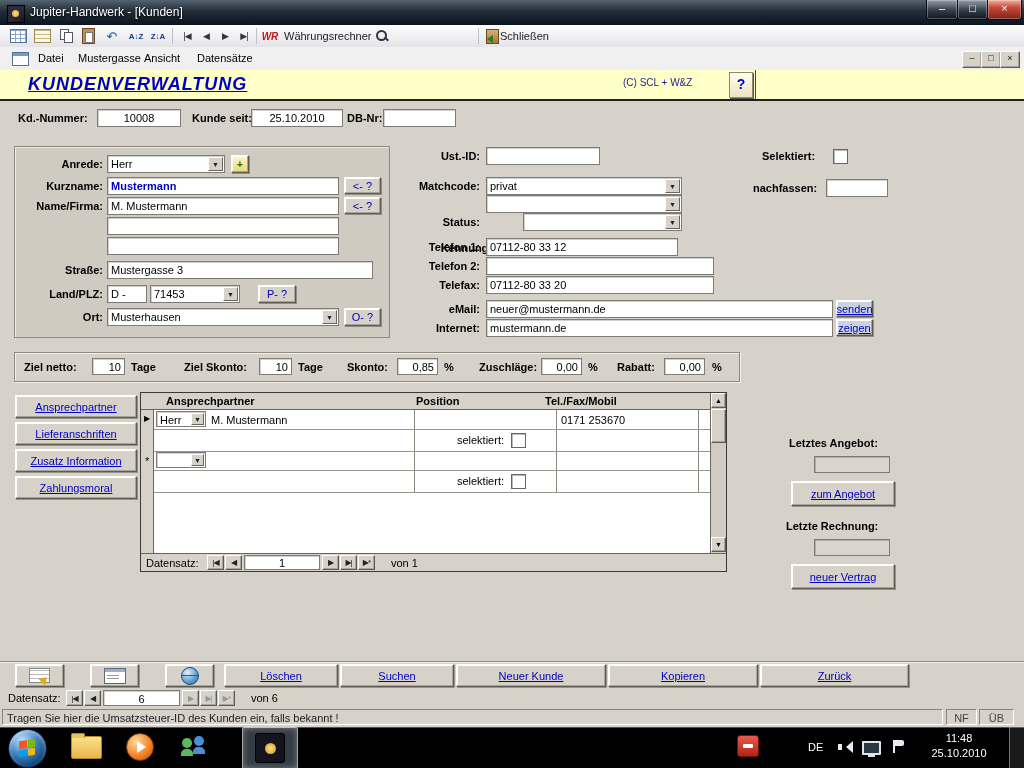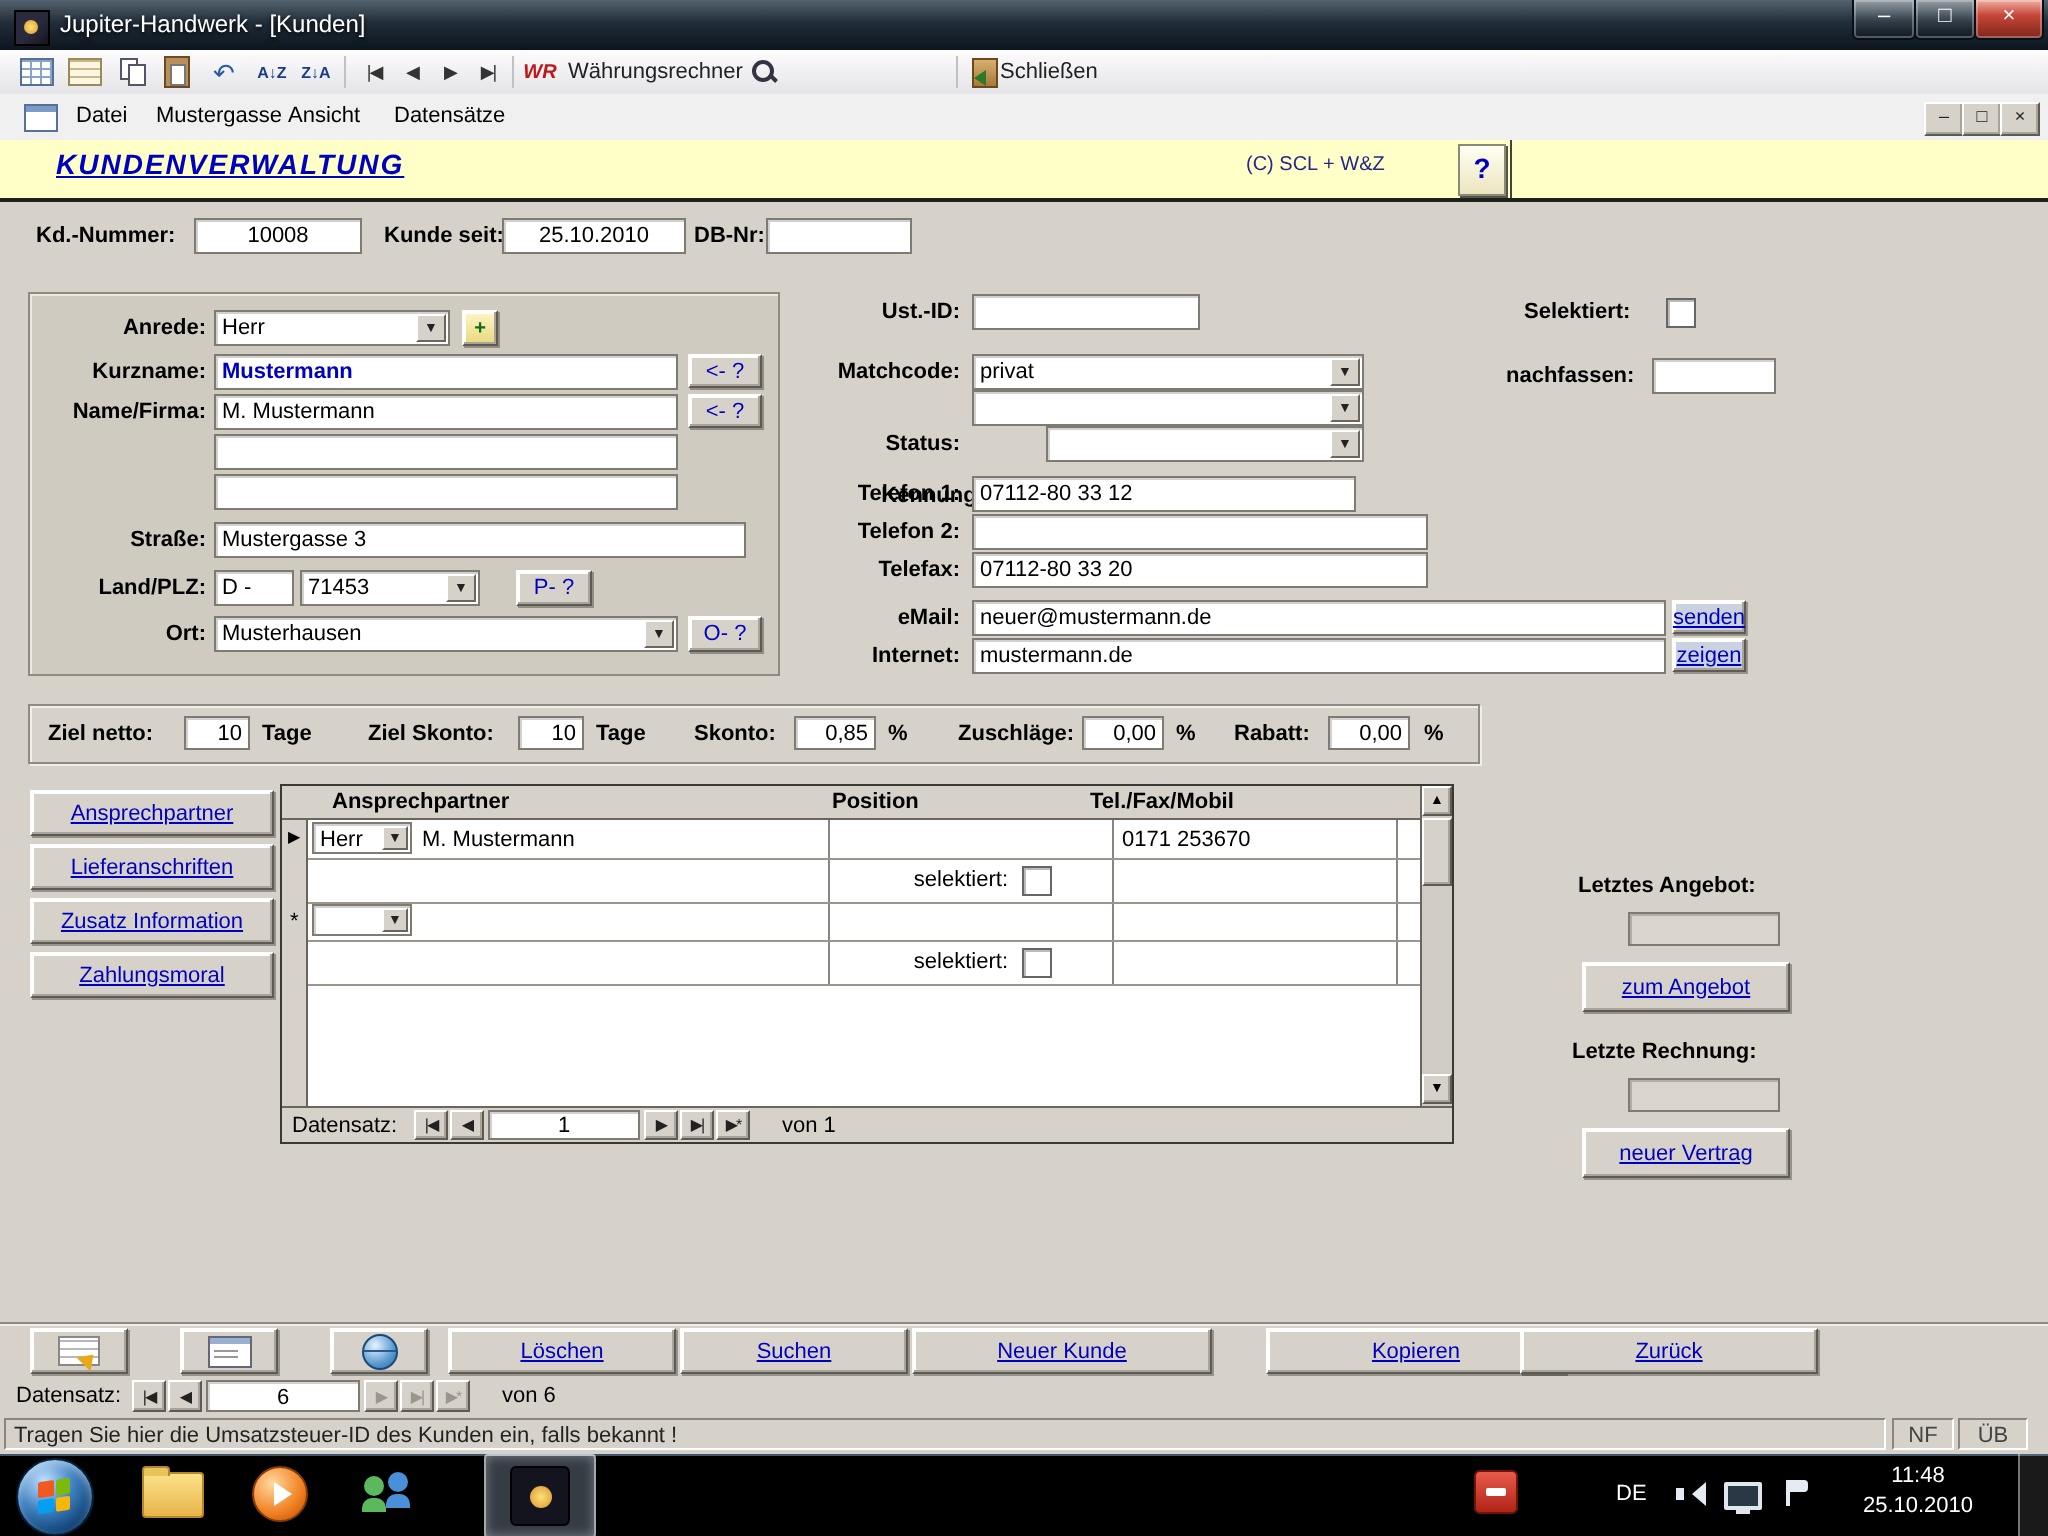--- a/index.html
+++ b/index.html
@@ -56,21 +56,21 @@
   
   .menubar{position:absolute;left:0;top:47px;width:1024px;height:23px;background:#f0f0f0;border-bottom:1px solid #d6d6d6;}
   .menu-item{position:absolute;top:5px;color:#000;}
   .ic-form{width:15px;height:12px;background:#fff;border:1px solid #55719a;}
   .ic-form::before{content:"";position:absolute;left:0;top:0;width:100%;height:3px;background:#7a9ac8;}
   .mdi-btn{position:absolute;top:4px;width:18px;height:15px;background:#d6d2c9;text-align:center;line-height:13px;font-size:9px;color:#222;
     border:1px solid;border-color:#fff #5f5b53 #5f5b53 #fff;box-shadow:inset -1px -1px 0 #a8a49c;}
 
   
   .header{position:absolute;left:0;top:70px;width:1024px;height:31px;background:#ffffc8;border-bottom:2px solid #20201a;box-sizing:border-box;}
-  .header-title{position:absolute;left:28px;top:4px;font-size:14px;font-weight:bold;font-style:italic;
+  .header-title{position:absolute;left:28px;top:4px;font-size:18px;font-weight:bold;font-style:italic;
     color:#0000c0;text-decoration:underline;letter-spacing:1px;}
   .header-copy{position:absolute;left:623px;top:7px;color:#26268c;font-size:10px;}
   .help-btn{position:absolute;left:729px;top:2px;width:22px;height:24px;background:linear-gradient(#fffef2,#ece5c0);
     border:1px solid #8a8a78;box-shadow:1px 1px 0 #55554a;color:#0000c0;font-weight:bold;font-size:14px;
     text-align:center;line-height:23px;}
   .header-divider{position:absolute;left:755px;top:0;width:1px;height:29px;background:#44443a;}
 
   
   .lbl{position:absolute;font-weight:bold;white-space:nowrap;}
   .fld{position:absolute;height:18px;background:#fff;border:1px solid #7f7b72;box-shadow:inset 1px 1px 0 rgba(0,0,0,.18);
@@ -478,21 +478,21 @@
   </div>
 <div class="btn" style="left:224px;top:664px;width:114px;height:23px;">
     <span class="linktext">Löschen</span>
   </div>
 <div class="btn" style="left:340px;top:664px;width:114px;height:23px;">
     <span class="linktext">Suchen</span>
   </div>
 <div class="btn" style="left:456px;top:664px;width:150px;height:23px;">
     <span class="linktext">Neuer Kunde</span>
   </div>
-<div class="btn" style="left:608px;top:664px;width:150px;height:23px;margin-left:25px;">
+<div class="btn" style="left:608px;top:664px;width:150px;height:23px;">
     <span class="linktext">Kopieren</span>
   </div>
 <div class="btn" style="left:760px;top:664px;width:149px;height:23px;">
     <span class="linktext">Zurück</span>
   </div>
 
 <span class="abs" style="left:8px;top:692px;">Datensatz:</span>
 <div class="nav-btn" style="left:66px;top:690px;height:16px;">
     <span>|◀</span>
   </div>

